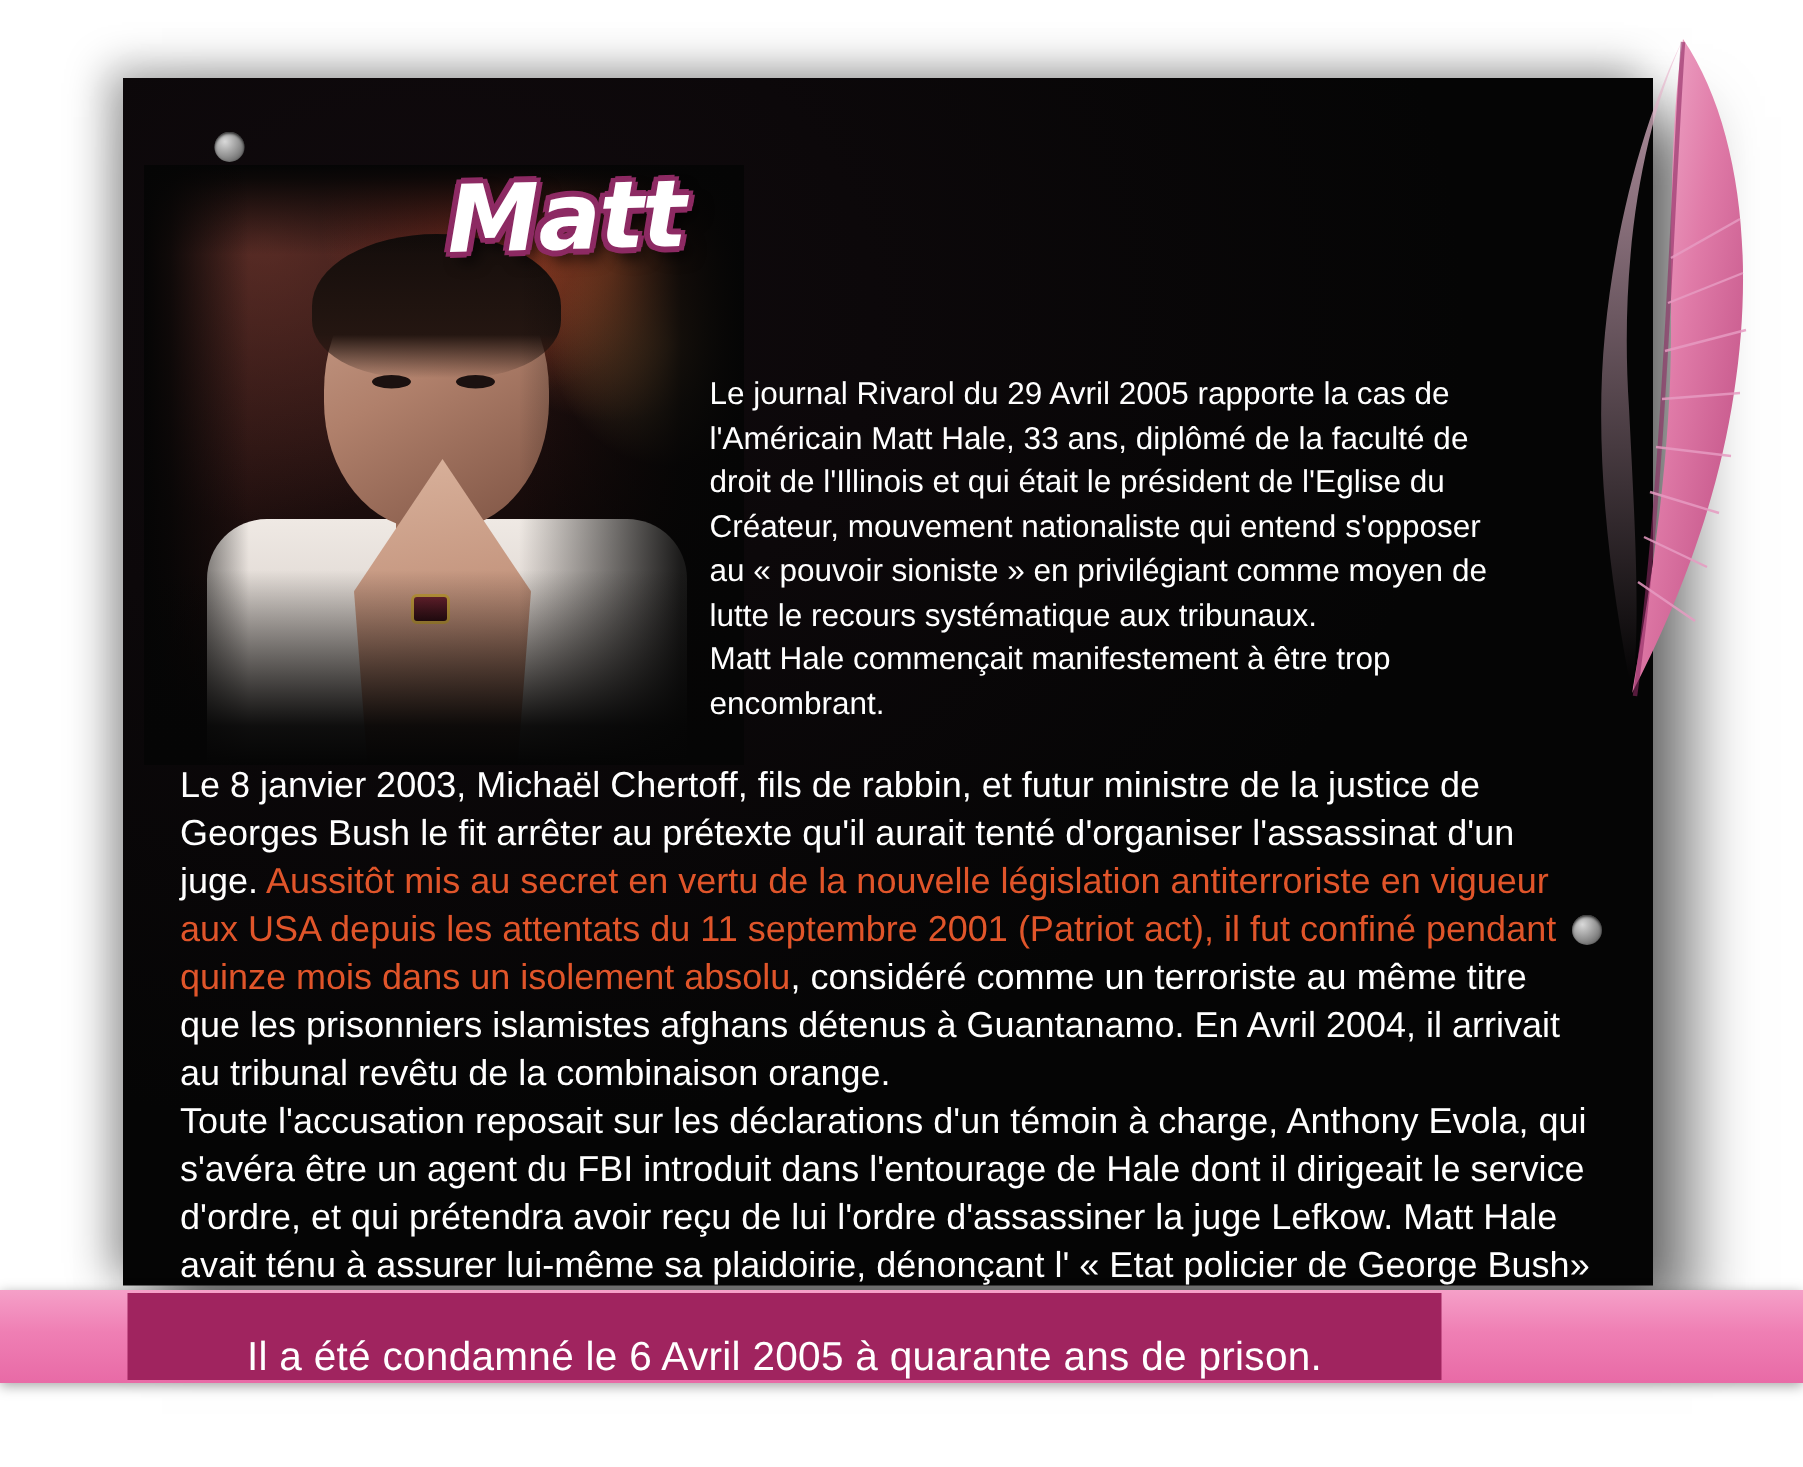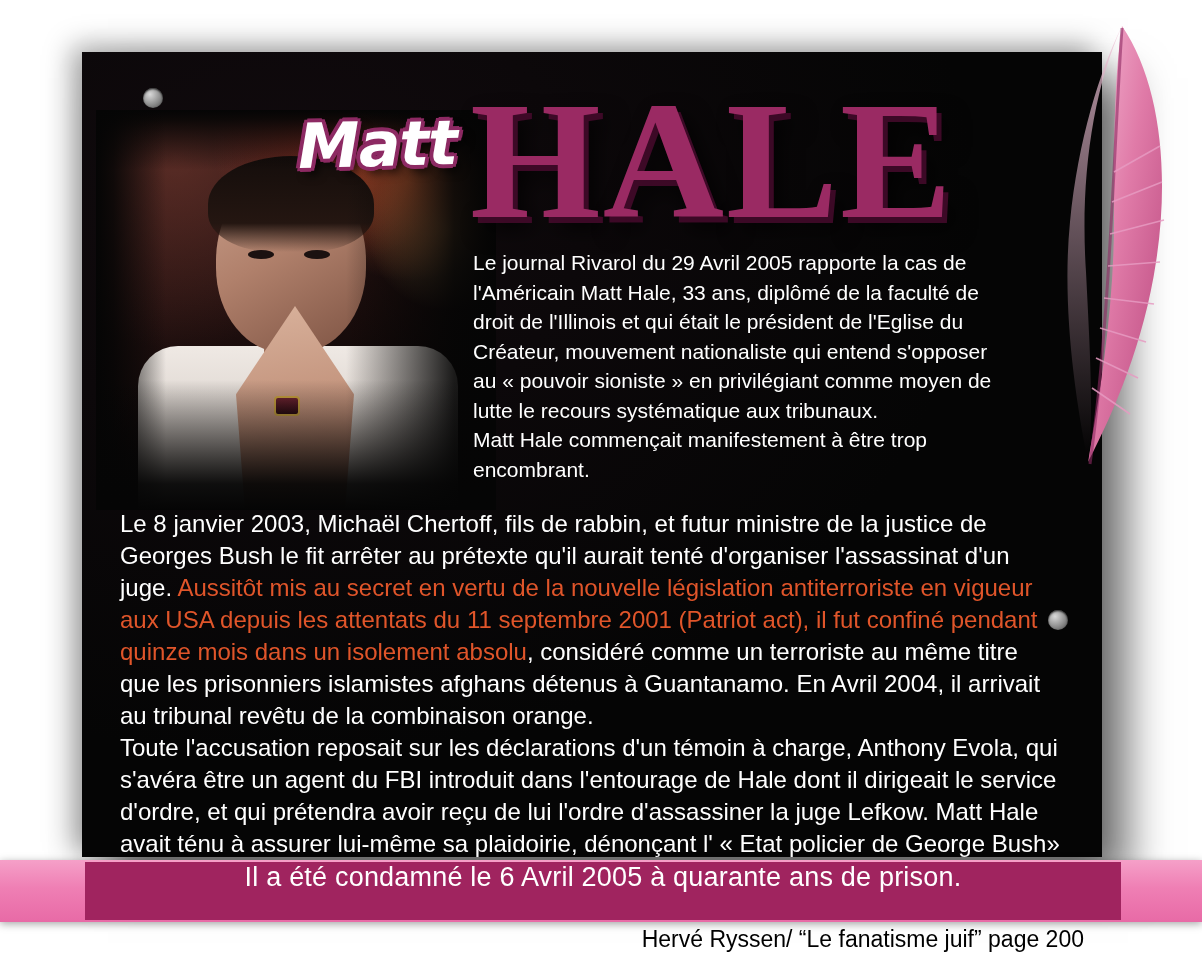--- a/index.html
+++ b/index.html
@@ -229,25 +229,25 @@
     top: 860px;
     width: 1202px;
     height: 62px;
     background: linear-gradient(180deg,#f5a0c8 0%, #ef7fb4 45%, #e86aa6 100%);
     box-shadow: 0 2px 8px rgba(0,0,0,0.35);
   }
   .banner-inner {
     position: absolute;
     left: 85px;
     top: 862px;
-    width: 1036px;
+    width: 876px;
     height: 58px;
     background: #a0245f;
     display: flex;
-    align-items: flex-start;
+    align-items: flex-end;
     justify-content: center;
   }
   .banner-inner .txt {
     color: #ffffff;
     font-size: 27px;
     font-weight: normal;
     letter-spacing: 0.2px;
   }
 
   .credit {
@@ -305,32 +305,30 @@
     <div class="eye r"></div>
     <div class="hands"></div>
     <div class="ring"></div>
     <div class="fade-t"></div>
     <div class="fade-l"></div>
     <div class="fade-r"></div>
     <div class="fade-b"></div>
   </div>
 
   <div class="title-matt">Matt</div>
-  <div class="title-hale">HALE</div>
 
   <div class="para-top">
     <span style="white-space:pre-line">Le journal Rivarol du 29 Avril 2005 rapporte la cas de l'Américain Matt Hale, 33 ans, diplômé de la faculté de droit de l'Illinois et qui était le président de l'Eglise du Créateur, mouvement nationaliste qui entend s'opposer au «&nbsp;pouvoir sioniste&nbsp;» en privilégiant comme moyen de lutte le recours systématique aux tribunaux.
 Matt Hale commençait manifestement à être trop encombrant.</span>
   </div>
 
   <div class="para-main">
     <span>Le 8 janvier 2003, Michaël Chertoff, fils de rabbin, et futur ministre de la justice de Georges Bush le fit arrêter au prétexte qu'il aurait tenté d'organiser l'assassinat d'un juge. </span><span class="hl">Aussitôt mis au secret en vertu de la nouvelle législation antiterroriste en vigueur aux USA depuis les attentats du 11 septembre 2001 (Patriot act), il fut confiné pendant quinze mois dans un isolement absolu</span><span>, considéré comme un terroriste au même titre que les prisonniers islamistes afghans détenus à Guantanamo. En Avril 2004, il arrivait au tribunal revêtu de la combinaison orange.</span><br>
     <span>Toute l'accusation reposait sur les déclarations d'un témoin à charge, Anthony Evola, qui s'avéra être un agent du FBI introduit dans l'entourage de Hale dont il dirigeait le service d'ordre, et qui prétendra avoir reçu de lui l'ordre d'assassiner la juge Lefkow. Matt Hale avait ténu à assurer lui-même sa plaidoirie, dénonçant l' «&nbsp;Etat policier de George Bush» et les «&nbsp;médias contrôlés par les Juifs&nbsp;».</span>
   </div>
 
   <div class="banner"></div>
   <div class="banner-inner">
     <span class="txt">Il a été condamné le 6 Avril 2005 à quarante ans de prison.</span>
   </div>
 
-  <div class="credit">Hervé Ryssen/ “Le fanatisme juif” page 200</div>
 
 </div>
 
 </body></html>

